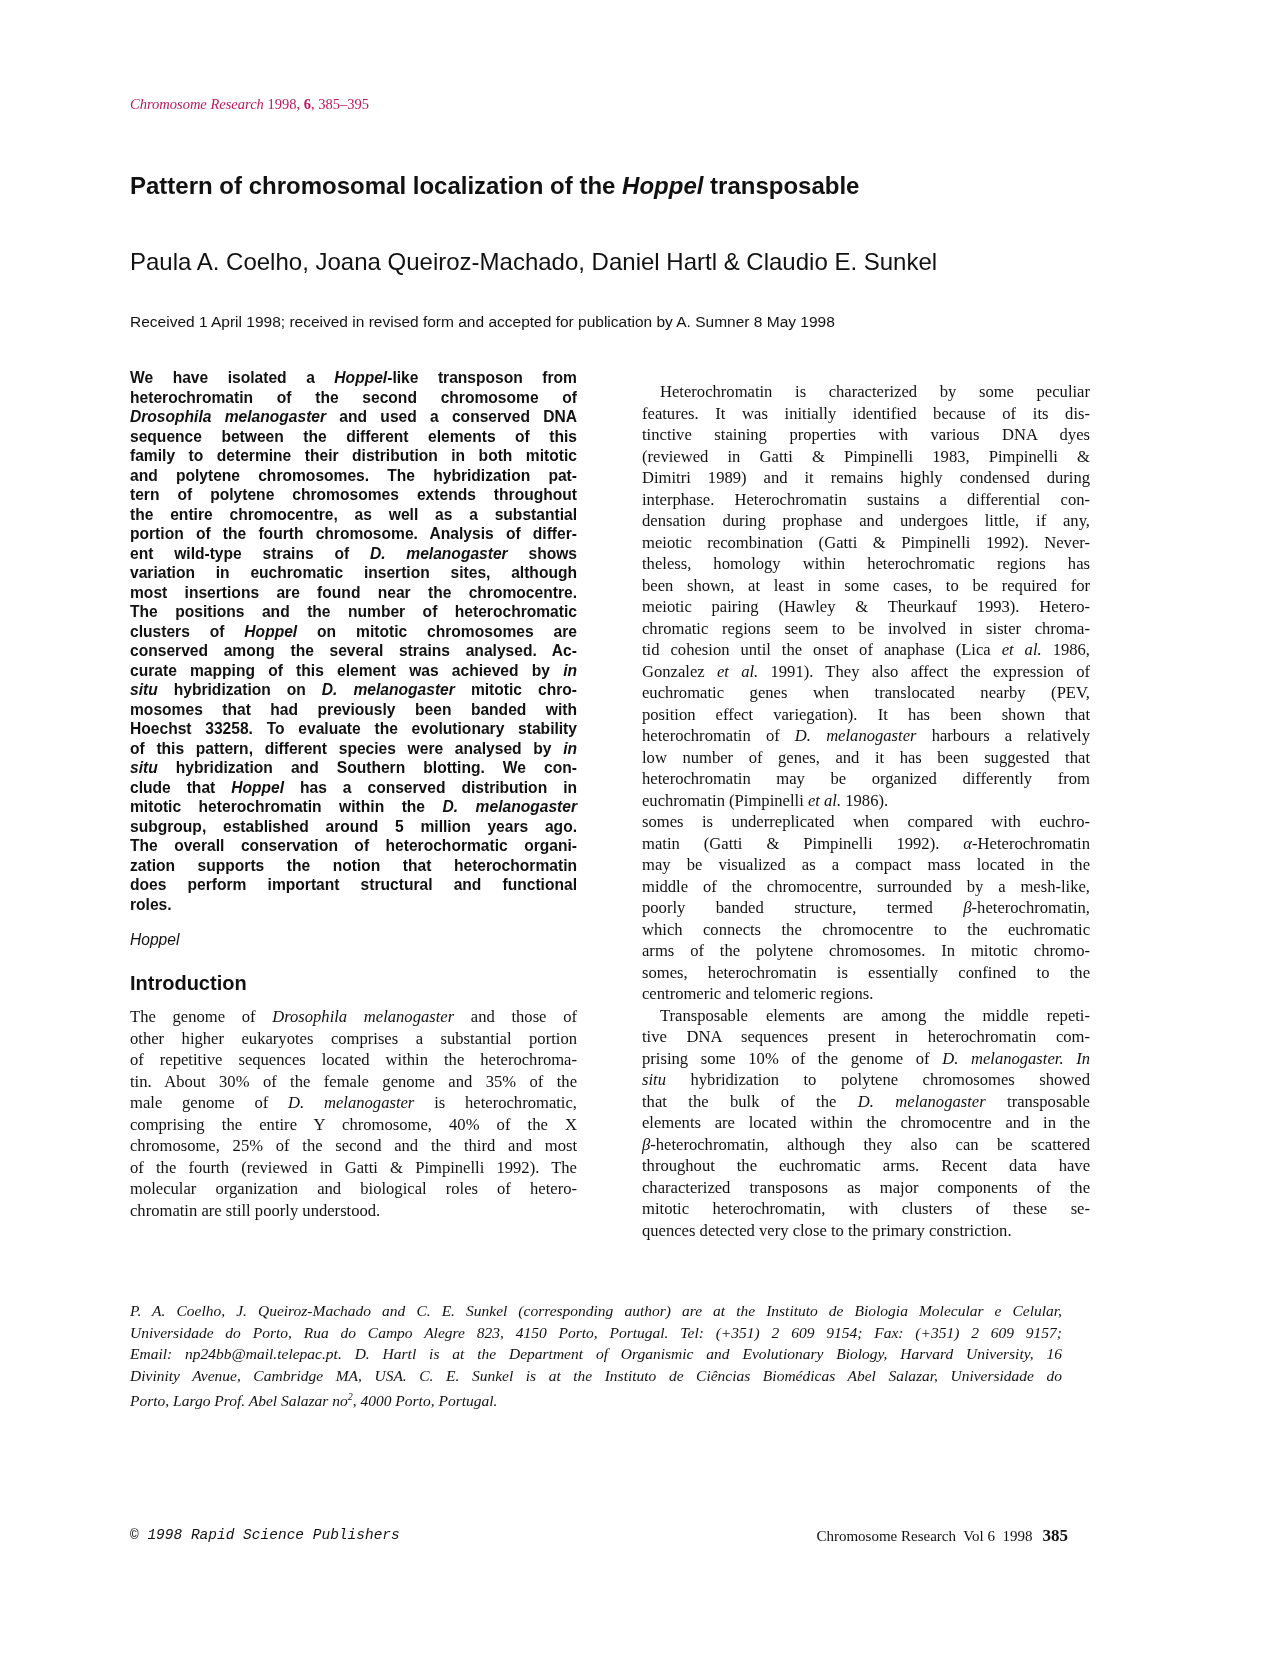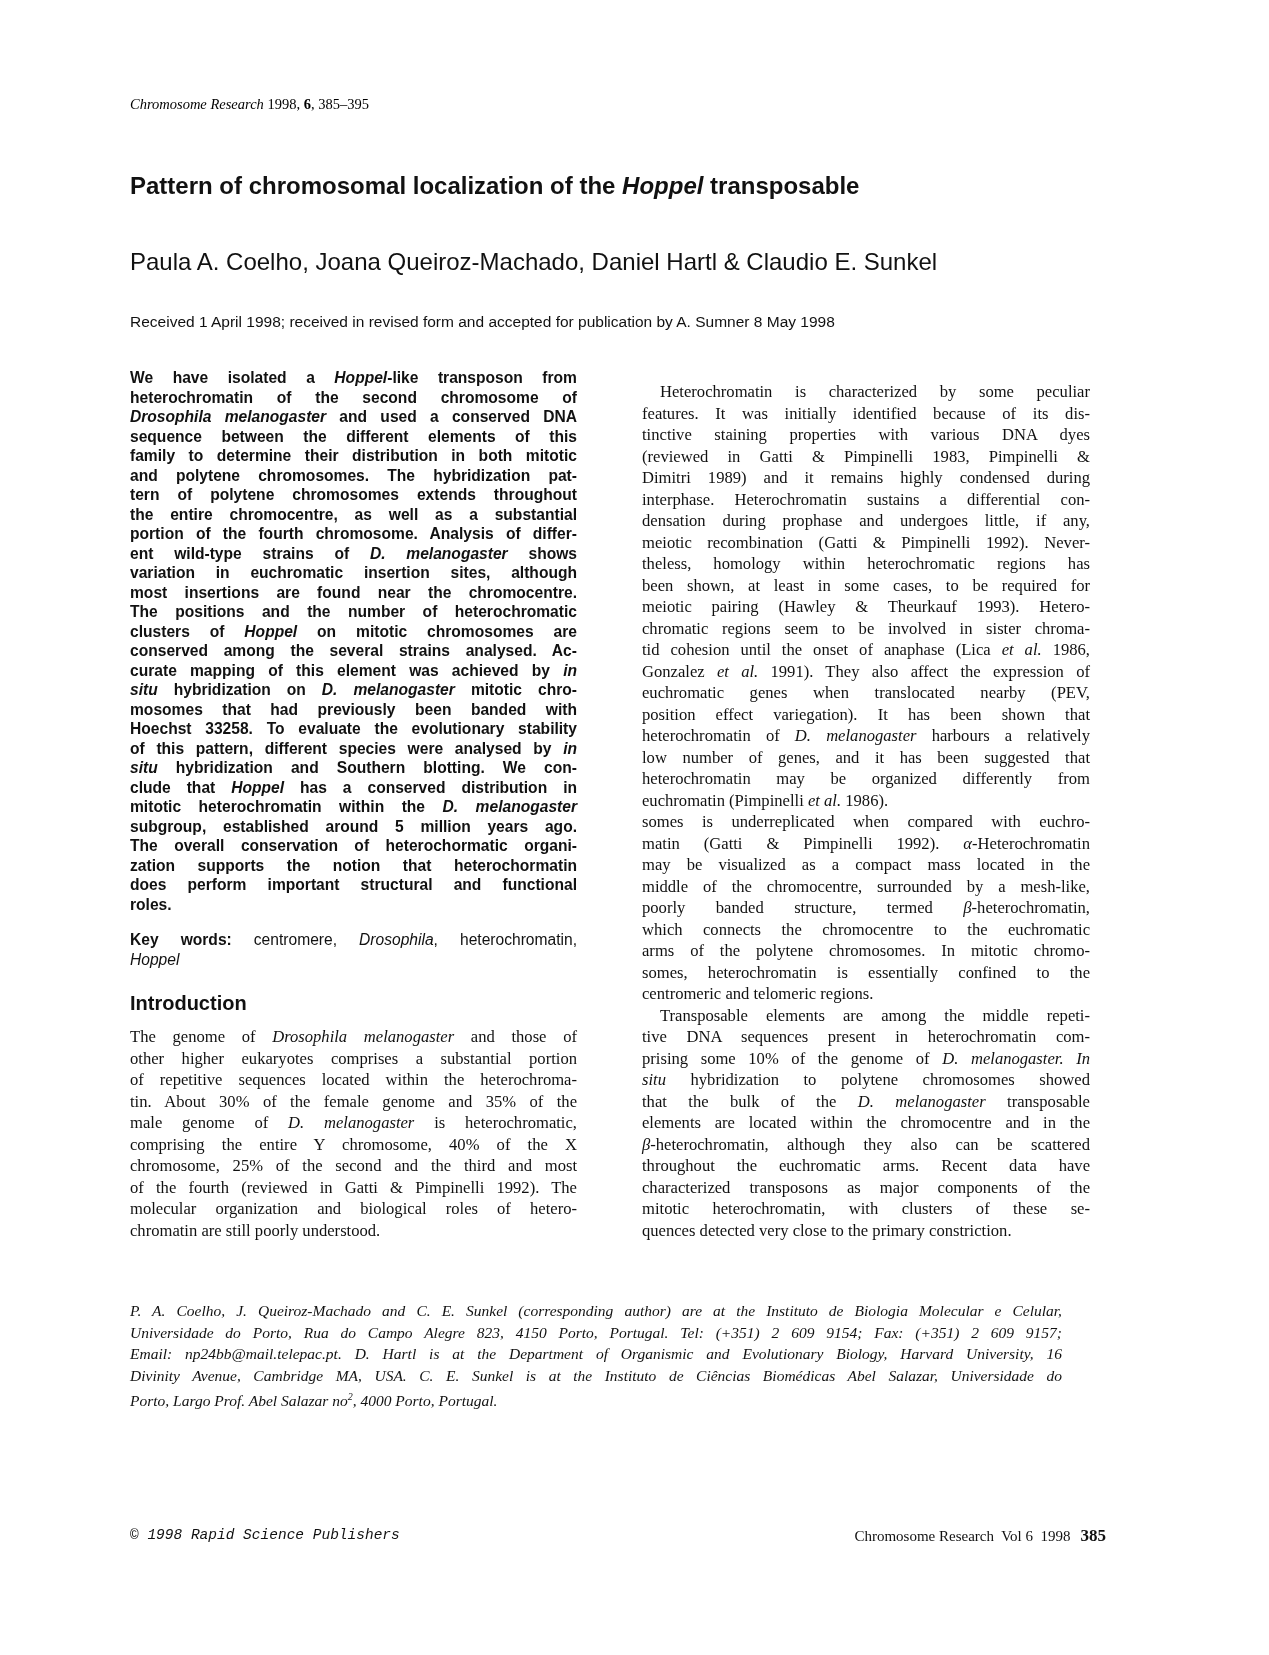--- a/index.html
+++ b/index.html
@@ -1,18 +1,18 @@
 <!DOCTYPE html>
 <html><head>
 <meta charset="utf-8">
 <style>
   html, body { margin: 0; padding: 0; background: #ffffff; }
   body { width: 1269px; height: 1655px; position: relative; overflow: hidden; color: #111; }
   .abs { position: absolute; }
-  .running-head { left: 130px; top: 96px; font-family: "Liberation Serif", serif; font-style: italic; font-size: 14.5px; color: #000000; }
+  .running-head { left: 130px; top: 96px; font-family: "Liberation Serif", serif; font-style: italic; font-size: 14.5px; color: #be185d; }
   .running-head .num { font-style: normal; }
   .running-head b { font-style: normal; }
   .title { left: 130px; top: 172px; width: 900px; font-family: "Liberation Sans", sans-serif; font-weight: bold; font-size: 24px; line-height: 28px; color: #111; }
   .authors { left: 130px; top: 248px; font-family: "Liberation Sans", sans-serif; font-size: 24px; color: #111; }
   .received { left: 130px; top: 313px; font-family: "Liberation Sans", sans-serif; font-size: 15.5px; color: #111; }
   .col-left { left: 130px; top: 368px; width: 447px; }
   .col-right { left: 642px; top: 368px; width: 448px; margin-top: 13px; }
   .abstract .ln { font-family: "Liberation Sans", sans-serif; font-weight: bold; font-size: 15.6px; line-height: 19.5px; height: 19.5px; text-align: justify; text-align-last: justify; white-space: nowrap; }
   .abstract .ln.last { text-align-last: left; }
   .keywords { margin-top: 16px; }
@@ -20,21 +20,21 @@
   .keywords .ln.last { text-align-last: left; }
   .section-heading { margin-top: 20px; margin-bottom: 10px; font-family: "Liberation Sans", sans-serif; font-weight: bold; font-size: 20px; line-height: 26px; }
   .body .ln { font-family: "Liberation Serif", serif; font-size: 16.6px; line-height: 21.5px; height: 21.5px; text-align: justify; text-align-last: justify; white-space: nowrap; }
   .body .ln.last { text-align-last: left; }
   .body .ln.indent { padding-left: 18px; }
   i { font-style: italic; }
   .footnote { left: 130px; top: 1300px; width: 932px; }
   .footnote .ln { font-family: "Liberation Serif", serif; font-style: italic; font-size: 15.5px; line-height: 21.5px; height: 21.5px; text-align: justify; text-align-last: justify; white-space: nowrap; }
   .footnote .ln.last { text-align-last: left; }
   .footer-left { left: 130px; top: 1527px; font-family: Liberation Mono, monospace; font-style: italic; font-size: 14.5px; }
-  .footer-right { left: 814px; top: 1526px; width: 292px; text-align: right; font-family: "Liberation Serif", serif; font-size: 15px; }
+  .footer-right { left: 776px; top: 1526px; width: 292px; text-align: right; font-family: "Liberation Serif", serif; font-size: 15px; }
   .footer-right .pg { font-weight: bold; font-size: 17px; margin-left: 10px; }
   sup { font-size: 10px; }
 </style>
 </head>
 <body>
 
 <div class="abs running-head"><span>Chromosome Research</span> <span class="num">1998,</span> <b>6</b><span class="num">, 385–395</span></div>
 
 <div class="abs title">
   <div><span>Pattern of chromosomal localization of the </span><i>Hoppel</i><span> transposable</span></div>
@@ -69,21 +69,20 @@
     <div class="ln"><span>clude that </span><i>Hoppel</i><span> has a conserved distribution in</span></div>
     <div class="ln"><span>mitotic heterochromatin within the </span><i>D. melanogaster</i></div>
     <div class="ln">subgroup, established around 5 million years ago.</div>
     <div class="ln">The overall conservation of heterochormatic organi-</div>
     <div class="ln">zation supports the notion that heterochormatin</div>
     <div class="ln">does perform important structural and functional</div>
     <div class="ln last">roles.</div>
   </div>
 
   <div class="keywords">
-    <div class="ln"><b>Key words:</b><span> centromere, </span><i>Drosophila</i><span>, heterochromatin,</span></div>
     <div class="ln last"><i>Hoppel</i></div>
   </div>
 
   <div class="section-heading">Introduction</div>
 
   <div class="body">
     <div class="ln"><span>The genome of </span><i>Drosophila melanogaster</i><span> and those of</span></div>
     <div class="ln">other higher eukaryotes comprises a substantial portion</div>
     <div class="ln">of repetitive sequences located within the heterochroma-</div>
     <div class="ln">tin. About 30% of the female genome and 35% of the</div>

